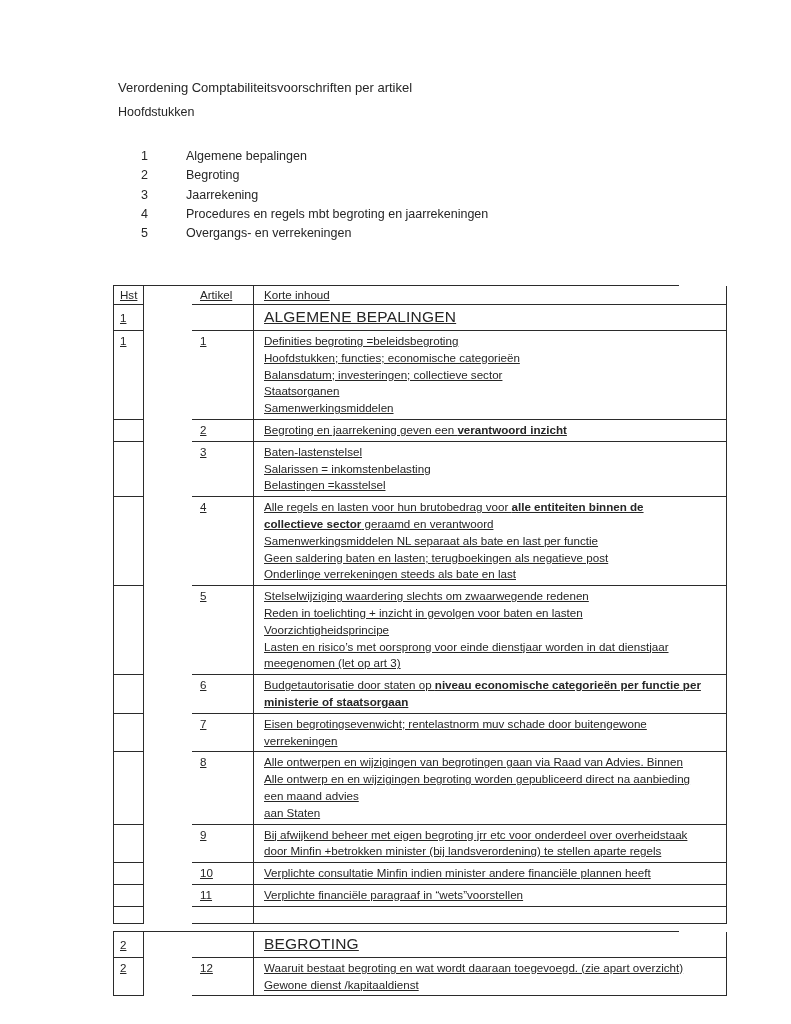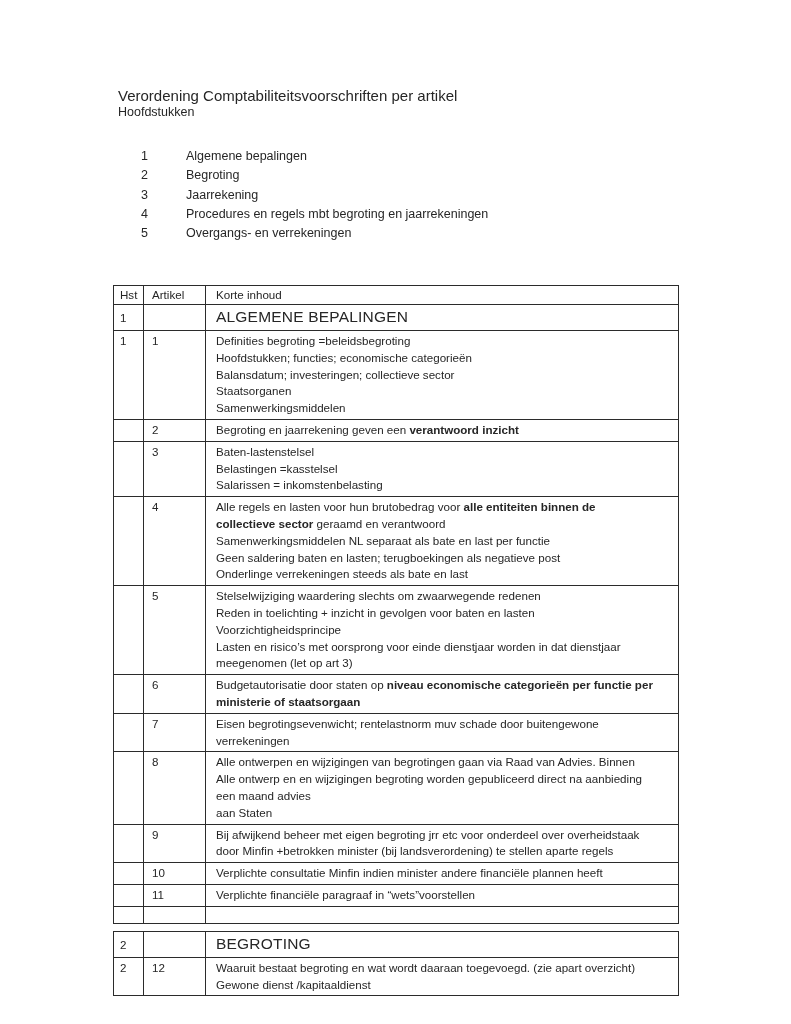--- a/index.html
+++ b/index.html
@@ -6,22 +6,22 @@
   .page {
     position:relative;
     width:791px; height:1024px;
     background:#ffffff;
     font-family:"Liberation Sans", sans-serif;
     color:#262626;
     overflow:hidden;
     margin:0 auto;
   }
   .doc-title {
-    position:absolute; left:118px; top:88px;
-    font-size:15px; line-height:15px;
+    position:absolute; left:118px; top:80px;
+    font-size:13px; line-height:15px;
   }
   .chapters-heading {
     position:absolute; left:118px; top:105px;
     font-size:12.5px; line-height:15px;
   }
   .chapters {
     position:absolute; left:141px; top:149px;
     font-size:12.5px;
   }
   .chapter-row { display:flex; height:19.3px; align-items:flex-start; }
@@ -30,31 +30,31 @@
 
   .tables-wrap {
     position:absolute; left:113px; top:285px; width:566px;
   }
   .tbl {
     border-top:1px solid #2b2b2b;
     border-left:1px solid #2b2b2b;
     width:565px;
   }
   .tbl-gap { height:7px; }
-  .row { display:flex; align-items:stretch; }
+  .row { display:flex; align-items:stretch;text-decoration:underline; }
   .cell {
     box-sizing:border-box;
     border-right:1px solid #2b2b2b;
     border-bottom:1px solid #2b2b2b;
     padding:2px 4px 2px 6px;
     font-size:11.6px;
     line-height:16.8px;
   }
   .c-hst    { width:30px; flex:0 0 30px; }
-  .c-art    { width:62px; flex:0 0 62px; padding-left:8px; }
+  .c-art    { width:62px; flex:0 0 62px; padding-left:8px;margin-left:48px; }
   .c-body   { width:473px; flex:0 0 473px; padding-left:10px; padding-right:6px; }
   .row-header .cell { line-height:14px; padding-top:2px; padding-bottom:2px; }
   .row-section .c-body {
     font-size:15.5px; line-height:21px; padding-top:1px; padding-bottom:2px;
     letter-spacing:0.2px;
   }
   .row-section .c-hst, .row-section .c-art { line-height:21px; }
   .row-empty .cell { height:17px; padding:0 4px; }
   .line { white-space:nowrap; }
   .line b { font-weight:bold; }
@@ -117,22 +117,22 @@
           <div class="cell c-art">2</div>
           <div class="cell c-body">
             <div class="line"><span>Begroting en jaarrekening geven een </span><b>verantwoord inzicht</b></div>
           </div>
         </div>
         <div class="row row-normal">
           <div class="cell c-hst"></div>
           <div class="cell c-art">3</div>
           <div class="cell c-body">
             <div class="line"><span>Baten-lastenstelsel</span></div>
+            <div class="line"><span>Salarissen = inkomstenbelasting</span></div>
             <div class="line"><span>Belastingen =kasstelsel</span></div>
-            <div class="line"><span>Salarissen = inkomstenbelasting</span></div>
           </div>
         </div>
         <div class="row row-normal">
           <div class="cell c-hst"></div>
           <div class="cell c-art">4</div>
           <div class="cell c-body">
             <div class="line"><span>Alle regels en lasten voor hun brutobedrag voor </span><b>alle entiteiten binnen de</b></div>
             <div class="line"><b>collectieve sector</b><span> geraamd en verantwoord</span></div>
             <div class="line"><span>Samenwerkingsmiddelen NL  separaat als bate en last per functie</span></div>
             <div class="line"><span>Geen saldering baten en lasten; terugboekingen als negatieve post</span></div>

